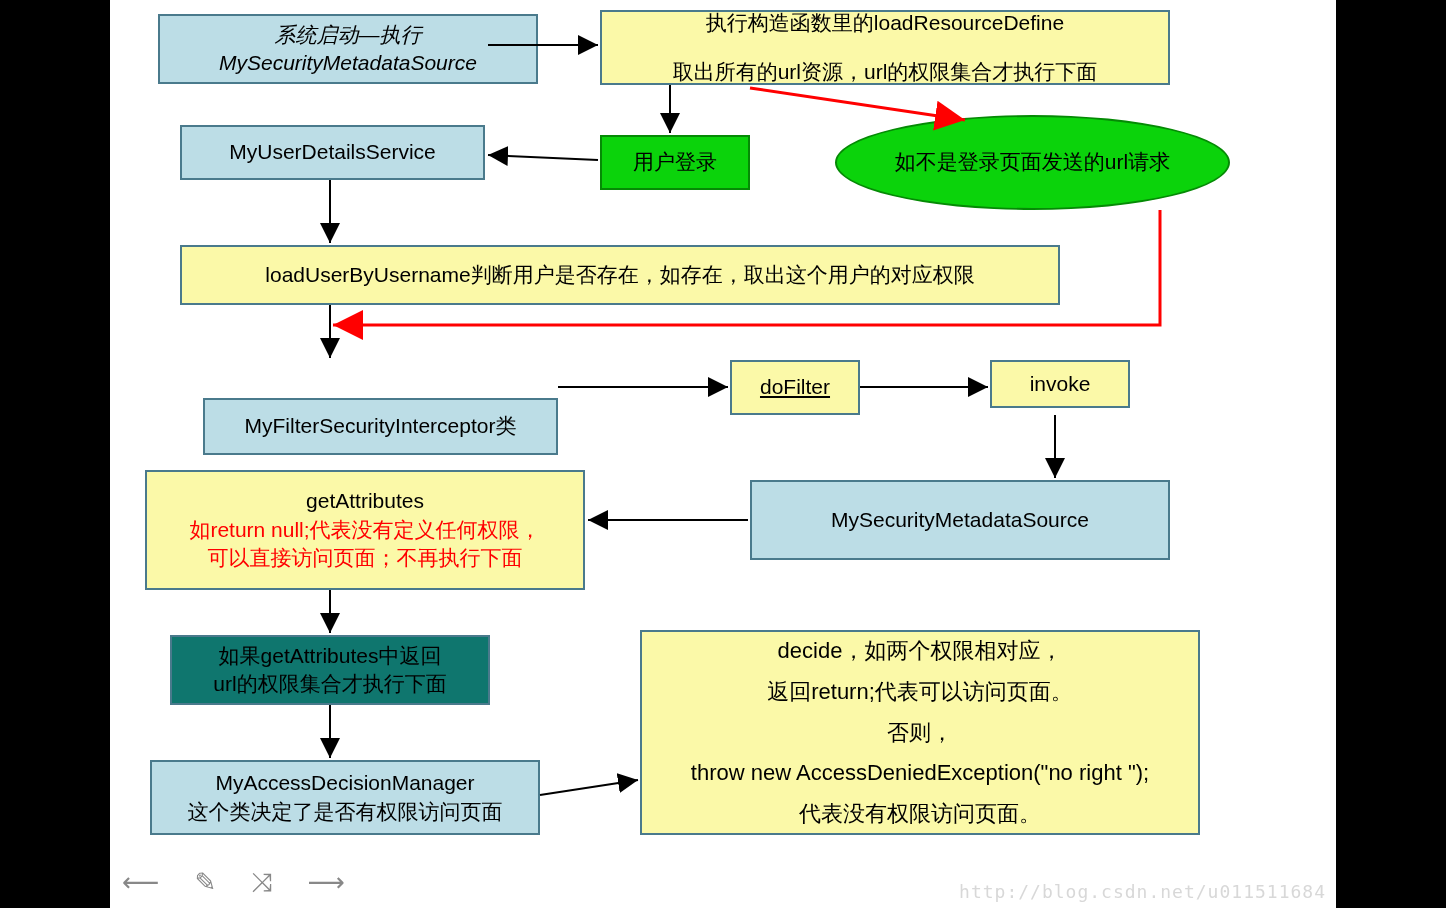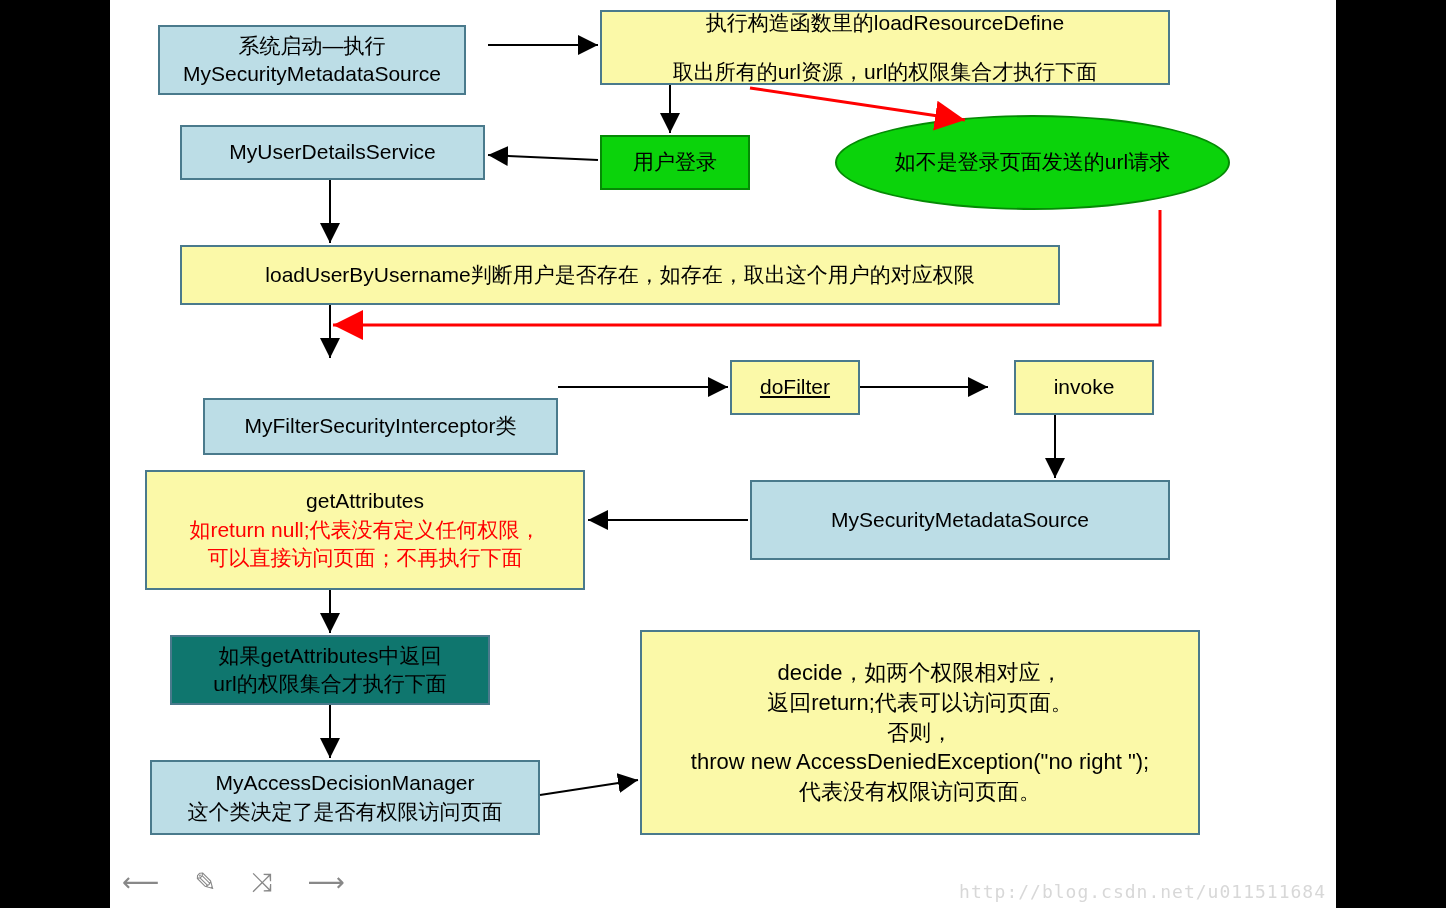--- a/index.html
+++ b/index.html
@@ -53,21 +53,21 @@
   .nav-icons{
     position:absolute; left:12px; bottom:10px; color:#888; font-size:26px;
     letter-spacing:14px; user-select:none;
   }
 </style>
 </head>
 <body>
 
 <div class="canvas">
 
-  <div id="b1" class="box blue" style="left:48px; top:25px; width:308px; height:70px;">
+  <div id="b1" class="box blue" style="left:48px; top:14px; width:380px; height:70px;font-style:italic;">
     <span>系统启动—执行</span>
     <span>MySecurityMetadataSource</span>
   </div>
 
   <div id="b2" class="box yellow" style="left:490px; top:10px; width:570px; height:75px;gap:20px;">
     <span>执行构造函数里的loadResourceDefine</span>
     <span>取出所有的url资源，url的权限集合才执行下面</span>
   </div>
 
   <div id="b3" class="box blue" style="left:70px; top:125px; width:305px; height:55px;">
@@ -87,21 +87,21 @@
   </div>
 
   <div id="b7" class="box blue" style="left:93px; top:360px; width:355px; height:57px;margin-top:38px;">
     <span>MyFilterSecurityInterceptor类</span>
   </div>
 
   <div id="b8" class="box yellow" style="left:620px; top:360px; width:130px; height:55px;">
     <span class="underline">doFilter</span>
   </div>
 
-  <div id="b9" class="box yellow" style="left:880px; top:360px; width:140px; height:55px;margin-left:24px;">
+  <div id="b9" class="box yellow" style="left:880px; top:360px; width:140px; height:48px;">
     <span>invoke</span>
   </div>
 
   <div id="b10" class="box blue" style="left:640px; top:480px; width:420px; height:80px;">
     <span>MySecurityMetadataSource</span>
   </div>
 
   <div id="b11" class="box yellow" style="left:35px; top:470px; width:440px; height:120px;">
     <span>getAttributes</span>
     <span class="redtext">如return null;代表没有定义任何权限，</span>
@@ -111,21 +111,21 @@
   <div id="b12" class="box purple" style="left:60px; top:635px; width:320px; height:70px;">
     <span>如果getAttributes中返回</span>
     <span>url的权限集合才执行下面</span>
   </div>
 
   <div id="b13" class="box blue" style="left:40px; top:760px; width:390px; height:75px;">
     <span>MyAccessDecisionManager</span>
     <span>这个类决定了是否有权限访问页面</span>
   </div>
 
-  <div id="b14" class="box yellow" style="left:530px; top:630px; width:560px; height:205px; font-size:22px;">
+  <div id="b14" class="box yellow" style="left:530px; top:630px; width:560px; height:205px; font-size:22px;justify-content:space-between;">
     <span>decide，如两个权限相对应，</span>
     <span>返回return;代表可以访问页面。</span>
     <span>否则，</span>
     <span>throw new AccessDeniedException("no right ");</span>
     <span>代表没有权限访问页面。</span>
   </div>
 
   <svg class="arrows">
     <defs>
       <marker id="ah" markerWidth="12" markerHeight="12" refX="10" refY="5" orient="auto">

